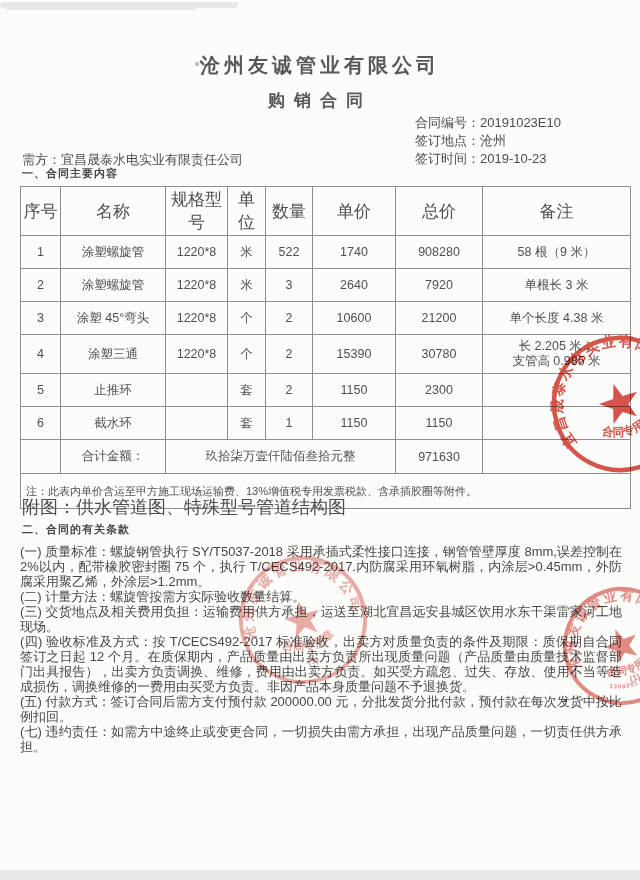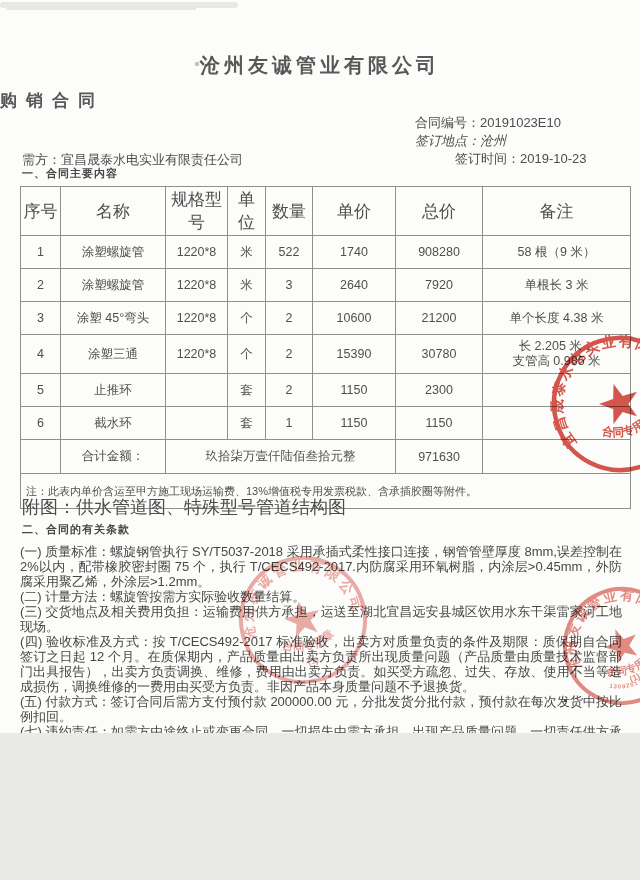--- a/index.html
+++ b/index.html
@@ -1,39 +1,39 @@
 <!DOCTYPE html>
 <html style="--seal-color: #d0382c;"><head>
 <meta charset="utf-8">
 <style>
   html,body{margin:0;padding:0;background:#e9e9e7;}
   .page{
-    position:relative;width:640px;height:733px;margin:0 auto;
+    position:relative;width:640px;height:870px;margin:0 auto;
     background:#fcfcfa;overflow:hidden;
     font-family:"Liberation Sans","DejaVu Sans",sans-serif;
     color:#4a4a4a;
   }
   
   .smudge{position:absolute;top:2px;left:0;width:238px;height:6px;background:#e2e2df;opacity:.8;border-radius:3px;}
   .smudge2{position:absolute;top:8px;left:6px;width:190px;height:2px;background:#e8e8e5;}
   .speck{position:absolute;width:4px;height:4px;background:#c2c2bd;border-radius:1px;}
   .speck.a{top:62px;left:195px;}
   .speck.b{top:699px;left:564px;background:#4c4c4c;width:3px;height:3px;}
 
   .title1{position:absolute;top:52px;left:0;right:0;text-align:center;
     font-size:20px;font-weight:600;letter-spacing:4px;color:#585858;}
-  .title2{position:absolute;top:89px;left:0;right:0;text-align:left;
+  .title2{position:absolute;top:89px;left:0;right:0;text-align:center;
     font-size:17px;font-weight:600;letter-spacing:9px;color:#585858;}
 
   .meta{position:absolute;font-size:13px;color:#4c4c4c;white-space:nowrap;}
   .m-supplier{top:119px;left:22px;}
   .m-buyer{top:151px;left:22px;}
   .m-no{top:114px;left:415px;}
-  .m-place{top:132px;left:415px;font-style:italic;}
-  .m-date{top:150px;left:415px;margin-left:40px;}
+  .m-place{top:132px;left:415px;}
+  .m-date{top:150px;left:415px;}
 
   .sec-heading{position:absolute;font-size:11px;font-weight:700;color:#474747;letter-spacing:1px;}
   .s1{top:166px;left:22px;}
   .s2{top:522px;left:22px;}
 
   table.items{
     position:absolute;top:186px;left:20px;width:610px;
     border-collapse:collapse;table-layout:fixed;
     font-size:12.5px;color:#4f4f4f;
   }

